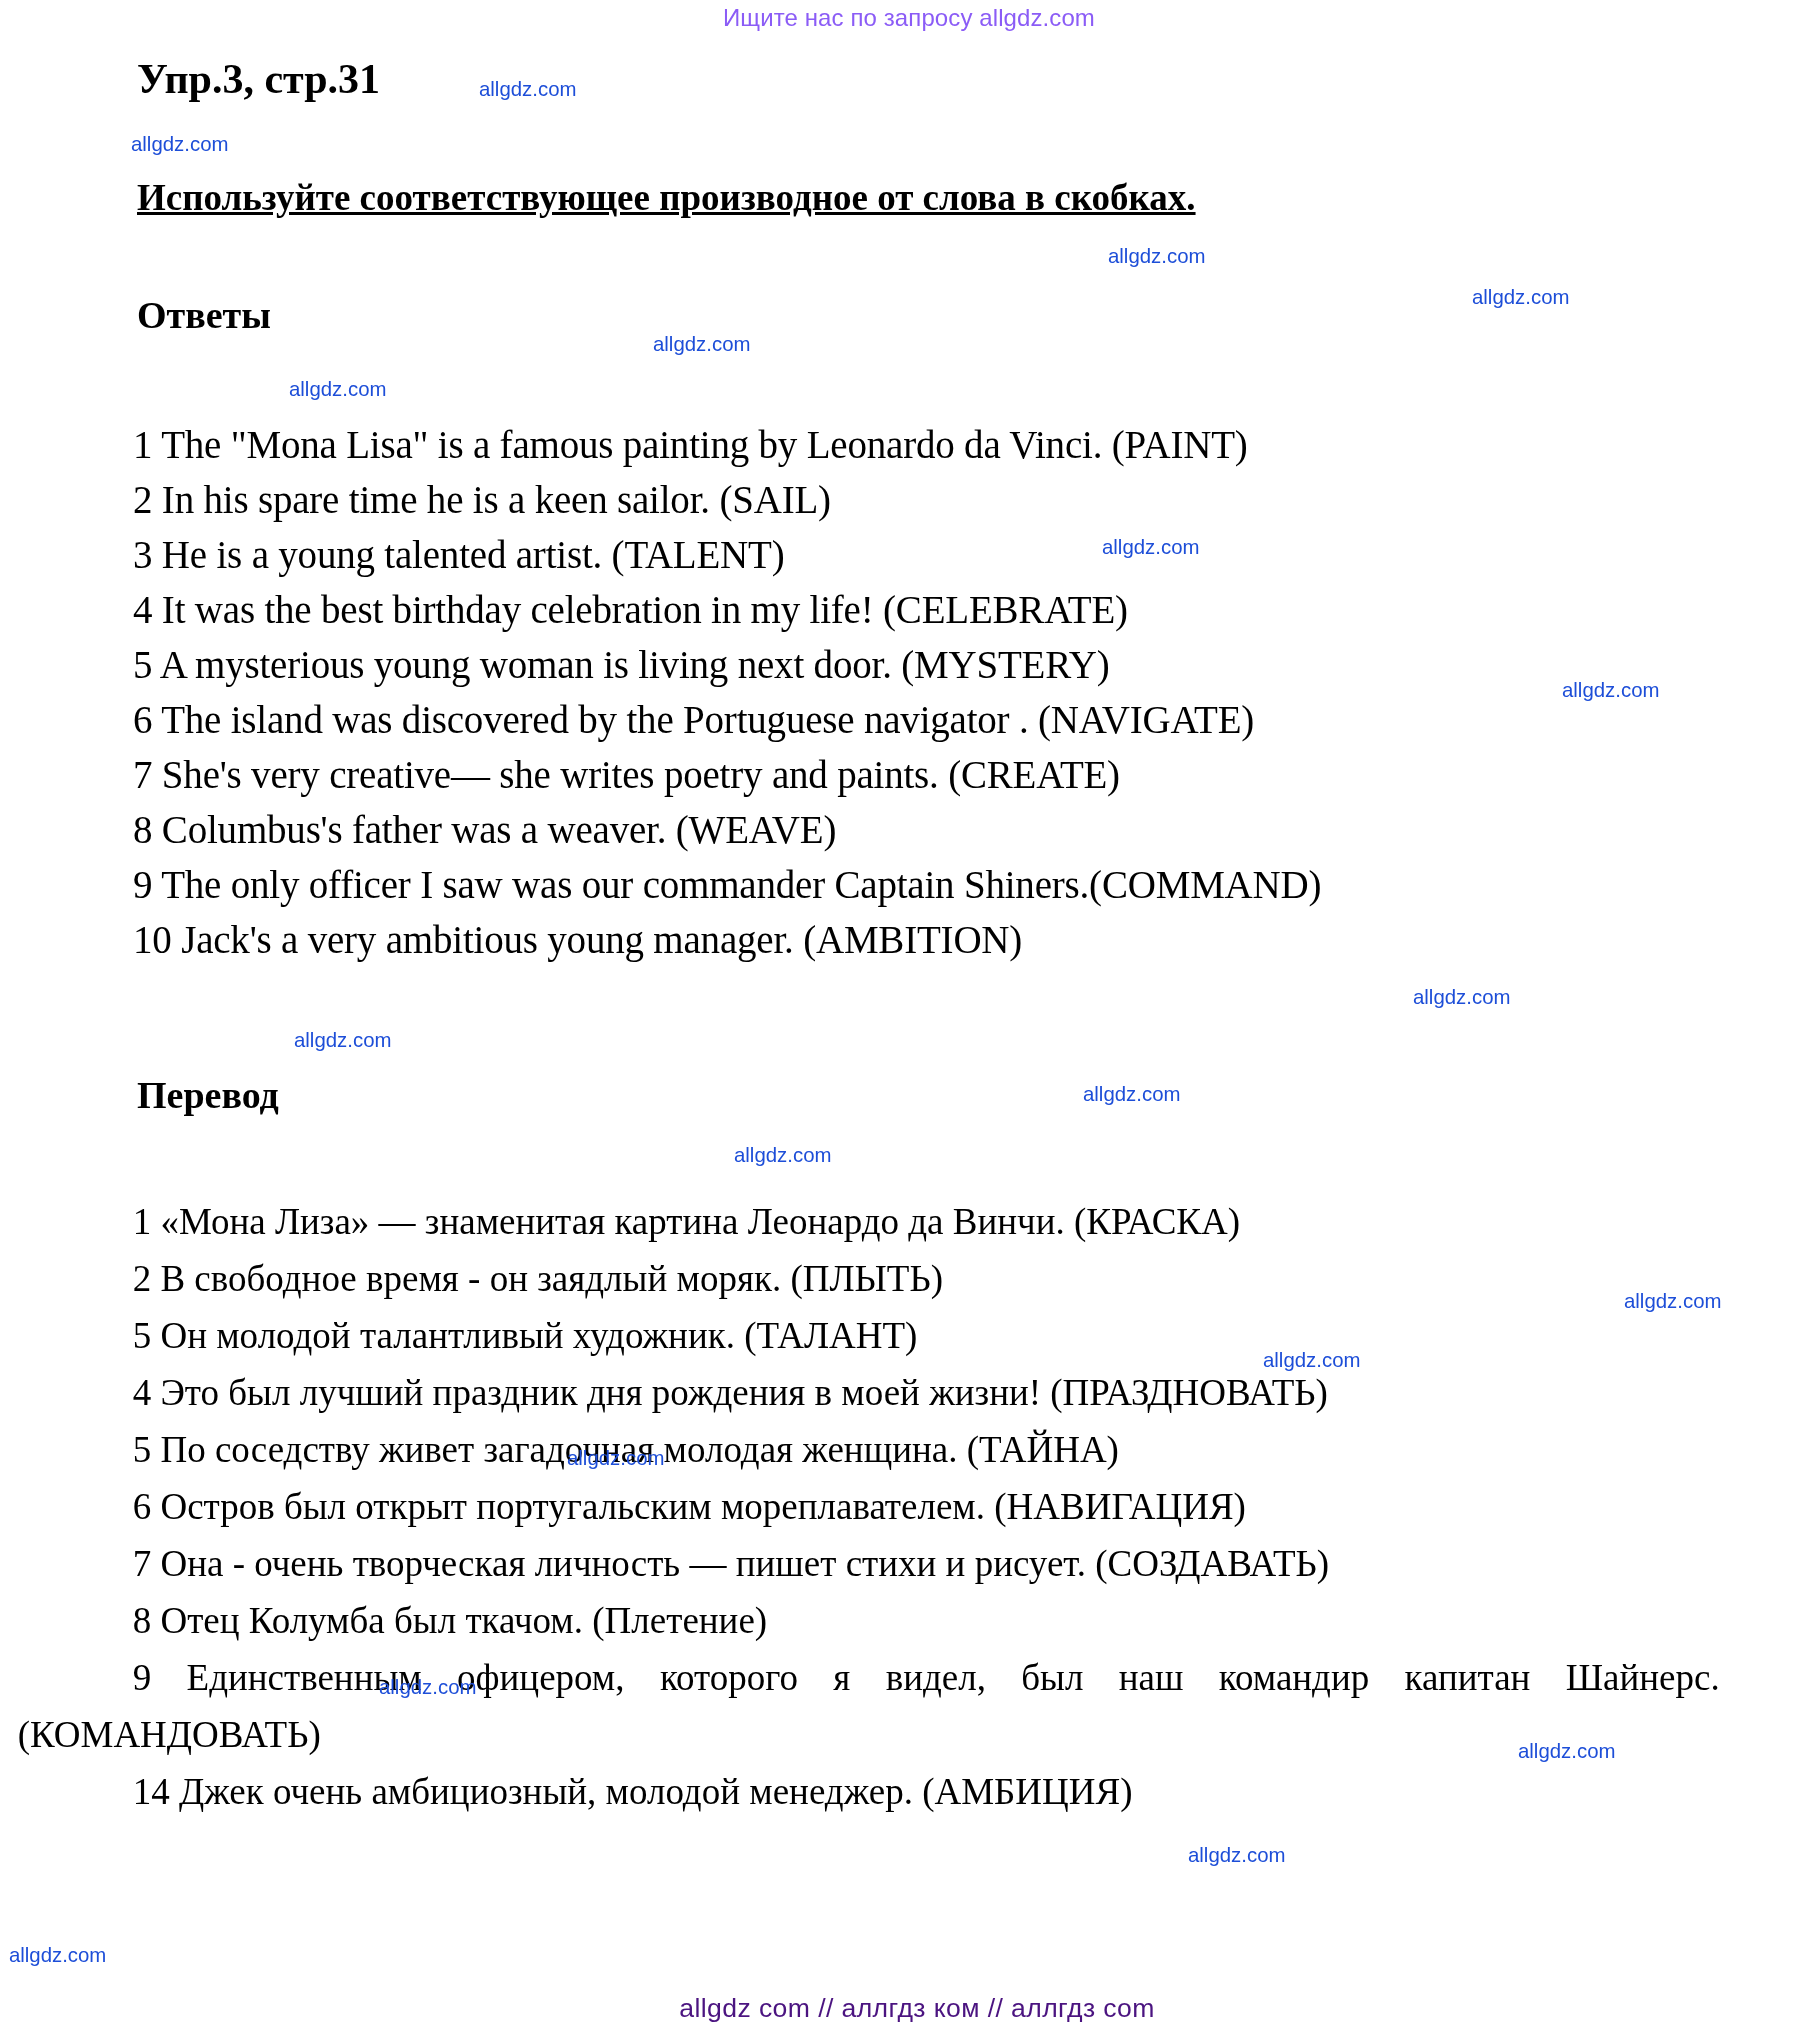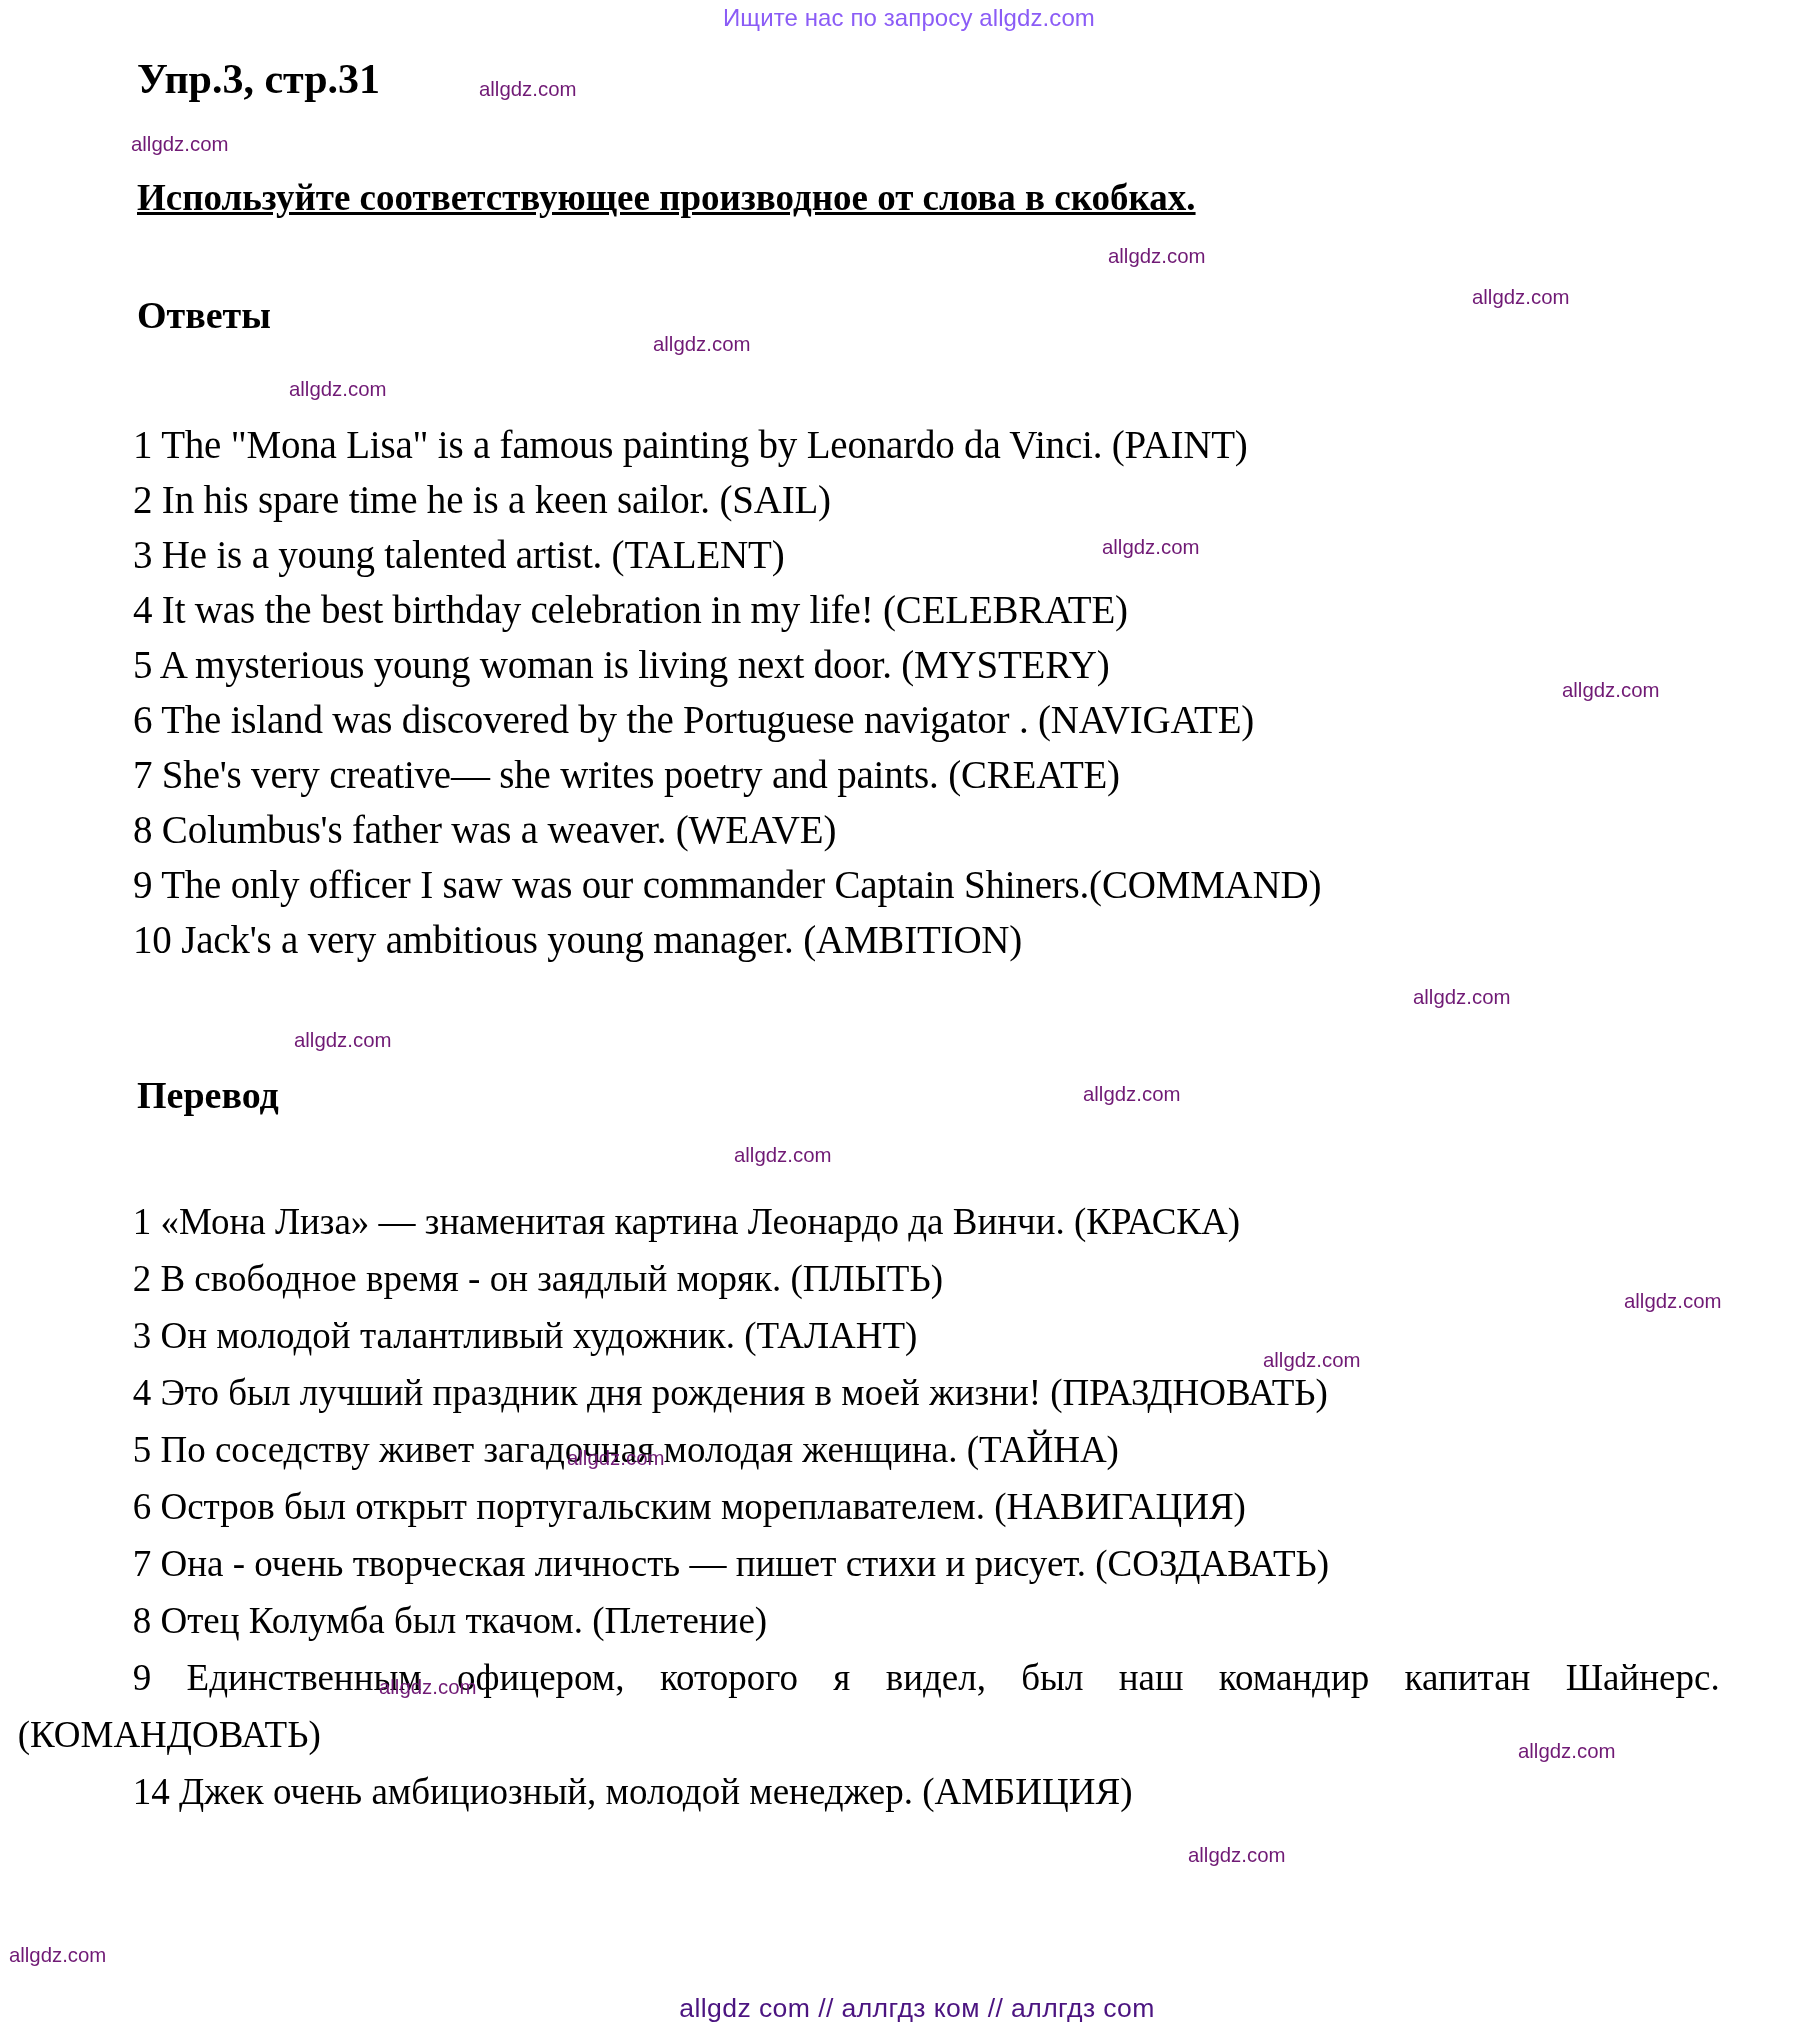--- a/index.html
+++ b/index.html
@@ -31,21 +31,21 @@
     color: #8b5cf6;
     letter-spacing: 0.1px;
     white-space: nowrap;
   }
 
   
   .wm {
     position: absolute;
     font-family: "Liberation Sans", "DejaVu Sans", sans-serif;
     font-size: 20.4px;
-    color: #701a75;
+    color: #1d4ed8;
     white-space: nowrap;
     pointer-events: none;
   }
 
   
   .h-title {
     position: absolute;
     left: 137px;
     top: 55px;
     font-size: 42px;
@@ -145,21 +145,21 @@
     <div class="ans-line">8 Columbus's father was a weaver. (WEAVE)</div>
     <div class="ans-line">9 The only officer I saw was our commander  Captain Shiners.(COMMAND)</div>
     <div class="ans-line">10 Jack's a very ambitious young manager. (AMBITION)</div>
   </div>
 
   <div class="h-section" id="h-translation">Перевод</div>
 
   <div class="tr-list">
     <div class="tr-line nowrap">1 «Мона Лиза» — знаменитая картина Леонардо да Винчи. (КРАСКА)</div>
     <div class="tr-line nowrap">2 В свободное время - он заядлый моряк. (ПЛЫТЬ)</div>
-    <div class="tr-line nowrap">3 Он молодой талантливый художник. (ТАЛАНТ)</div>
+    <div class="tr-line nowrap">5 Он молодой талантливый художник. (ТАЛАНТ)</div>
     <div class="tr-line justify">4 Это был лучший праздник дня рождения в моей жизни! (ПРАЗДНОВАТЬ)</div>
     <div class="tr-line nowrap">5 По соседству живет загадочная молодая женщина. (ТАЙНА)</div>
     <div class="tr-line nowrap">6 Остров был открыт португальским мореплавателем. (НАВИГАЦИЯ)</div>
     <div class="tr-line justify">7 Она - очень творческая личность — пишет стихи и рисует. (СОЗДАВАТЬ)</div>
     <div class="tr-line nowrap">8 Отец Колумба был ткачом. (Плетение)</div>
     <div class="tr-line justify">9 Единственным офицером, которого я видел, был наш командир капитан Шайнерс. (КОМАНДОВАТЬ)</div>
     <div class="tr-line nowrap">14 Джек очень амбициозный, молодой менеджер. (АМБИЦИЯ)</div>
   </div>
 
   <div class="footer">allgdz com  //  аллгдз ком  //  аллгдз com</div>

